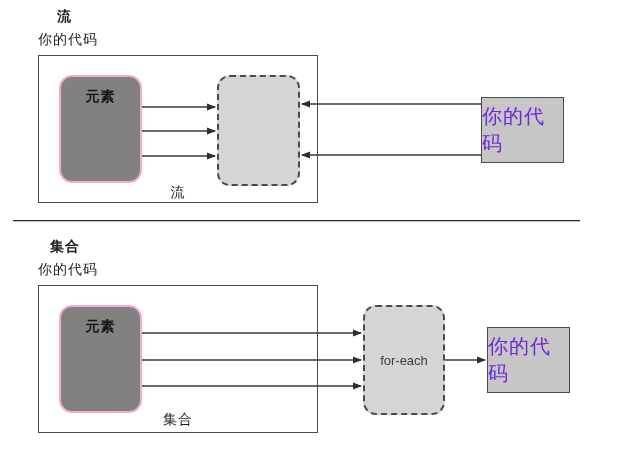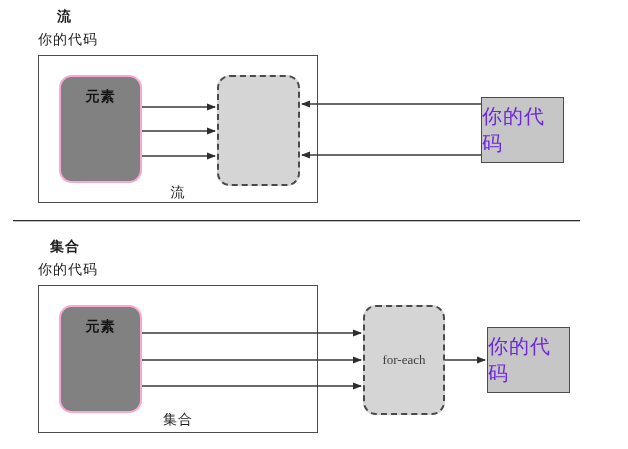--- a/index.html
+++ b/index.html
@@ -55,21 +55,21 @@
     background: #d5d5d5;
     border: 2px dashed #4a4a4a;
     border-radius: 13px;
     box-sizing: border-box;
     display: flex;
     align-items: center;
     justify-content: center;
   }
 
   .foreach-label {
-    font-family: Liberation Serif, serif;
+    font-family: Liberation Sans, sans-serif;
     font-size: 13px;
     color: #3d3d3d;
   }
 
   .code-box {
     width: 83px;
     height: 66px;
     background: #c6c6c6;
     border: 1.4px solid #4c4c4c;
     box-sizing: border-box;

